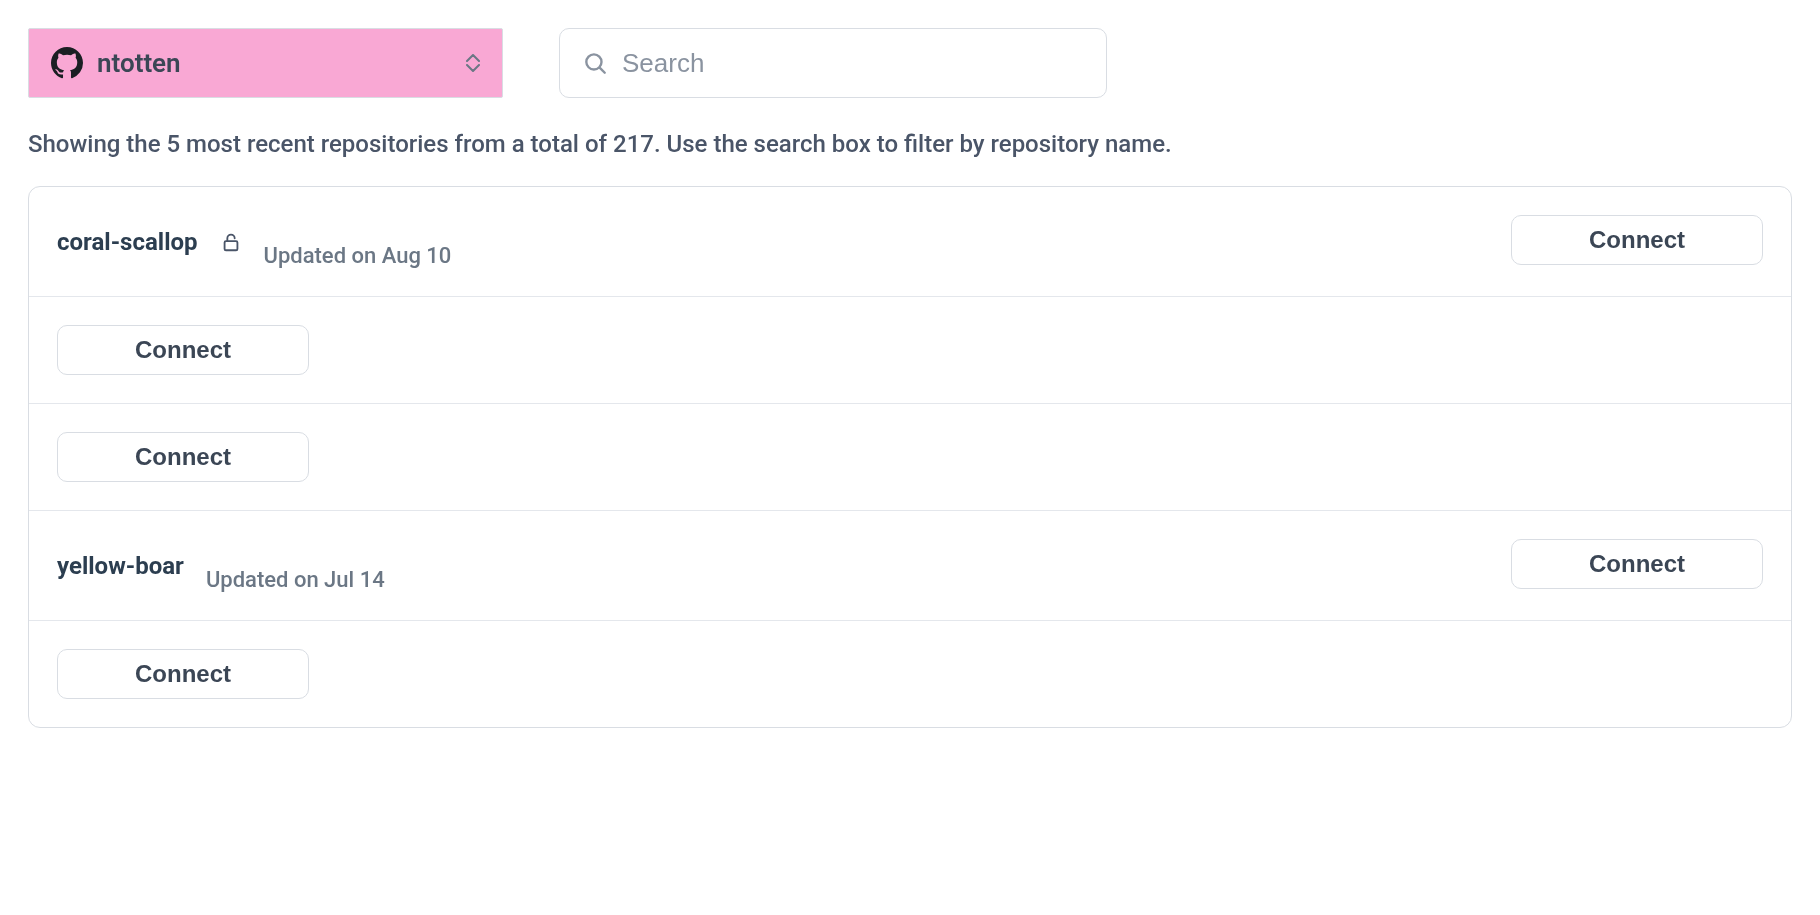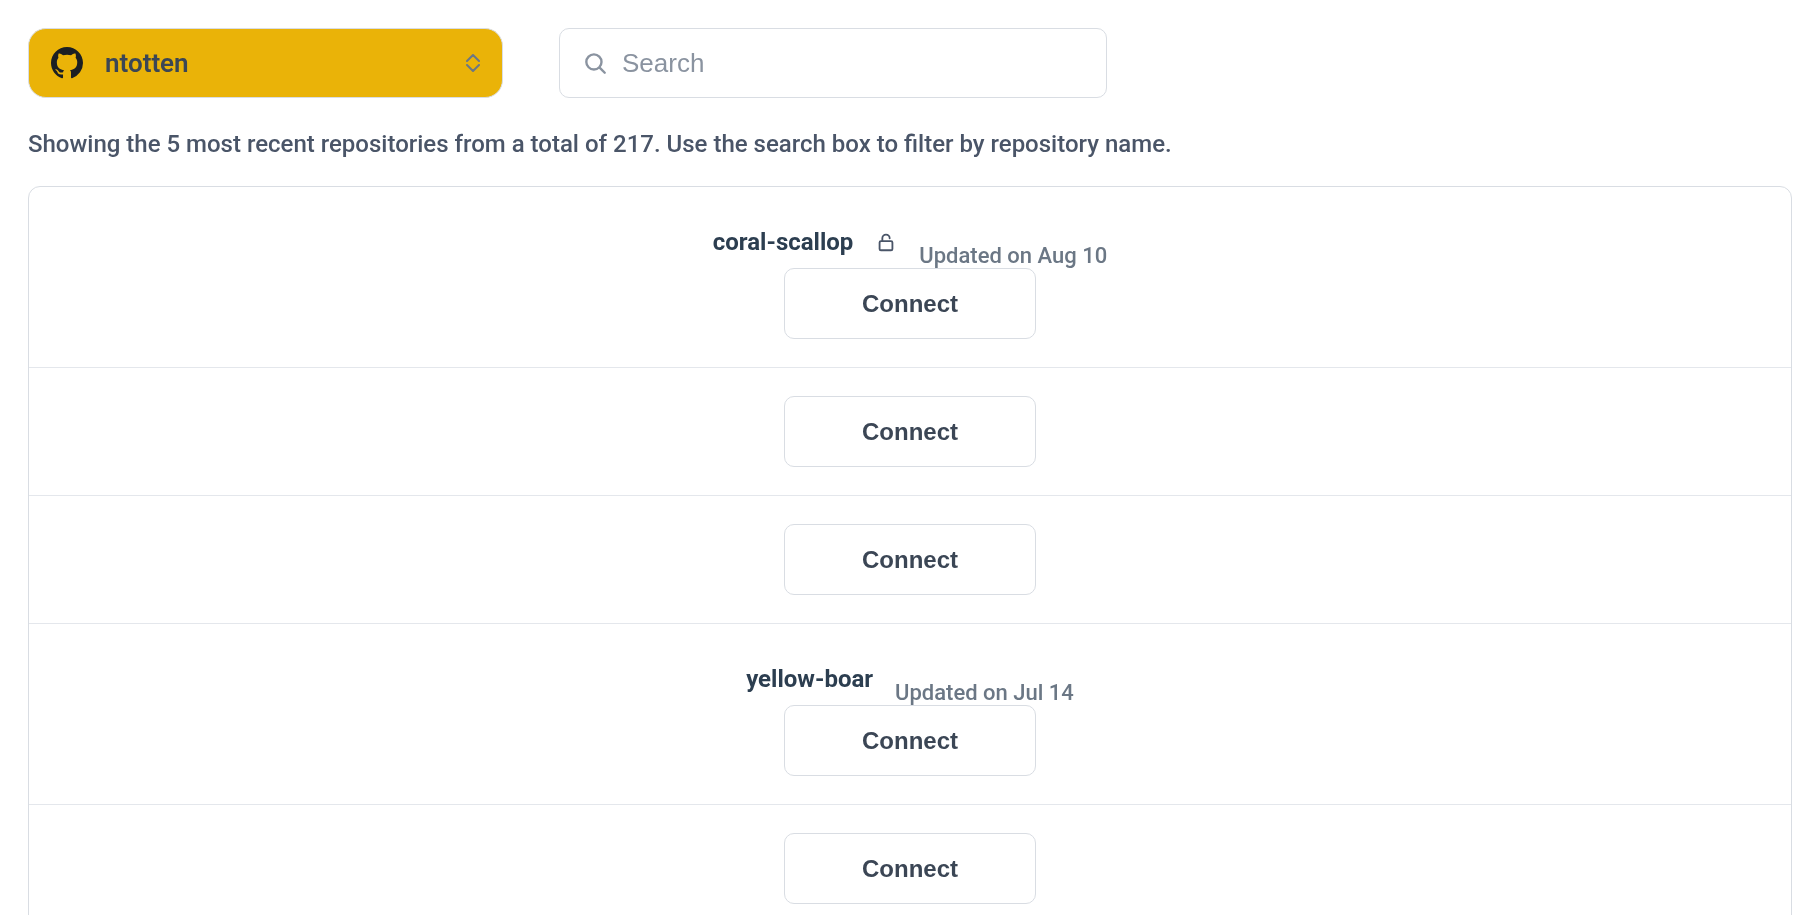--- a/index.html
+++ b/index.html
@@ -15,27 +15,27 @@
     }
     .toolbar {
       display: flex;
       align-items: center;
       gap: 56px;
       margin-bottom: 32px;
     }
     .account-select {
       display: flex;
       align-items: center;
-      gap: 22px;
+      gap: 14px;
       width: 475px;
       height: 70px;
       padding: 0 22px;
       border: 1.5px solid #d9dde3;
-      border-radius: 18px;
-      background: #eab308;
+      border-radius: 2px;
+      background: #f9a8d4;
       position: relative;
       cursor: pointer;
     }
     .github-icon svg {
       width: 32px;
       height: 32px;
       display: block;
     }
     .account-name {
       font-size: 26px;
@@ -95,24 +95,22 @@
       color: #4a5568;
       margin-bottom: 28px;
     }
     .repo-list {
       border: 1.5px solid #d9dde3;
       border-radius: 12px;
       overflow: hidden;
     }
     .repo-row {
       display: flex;
-      align-items: center;
       padding: 28px 28px;
       border-bottom: 1.5px solid #e4e7ec;
-      flex-direction: column;
     }
     .repo-row:last-child {
       border-bottom: none;
     }
     .repo-info {
       display: flex;
       align-items: center;
       gap: 22px;
       flex: 1;
     }
@@ -126,21 +124,21 @@
       display: flex;
     }
     .repo-updated {
       font-size: 22px;
       font-weight: 500;
       color: #6b7785;
       margin-top: 28px;
     }
     .connect-btn {
       width: 252px;
-      height: 71px;
+      height: 50px;
       border: 1.5px solid #d9dde3;
       border-radius: 10px;
       background: #fff;
       font-size: 24px;
       font-weight: 600;
       color: #3b4655;
       cursor: pointer;
     }
   </style>
 </head>

